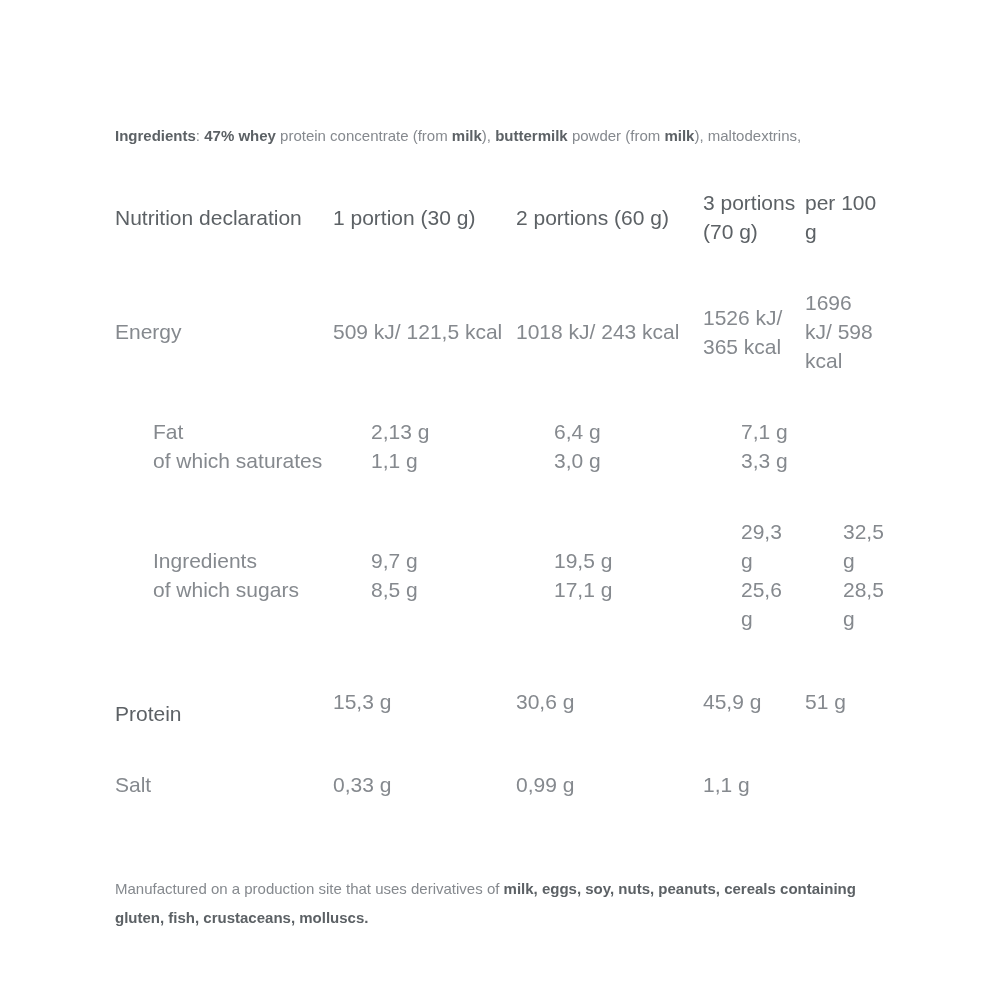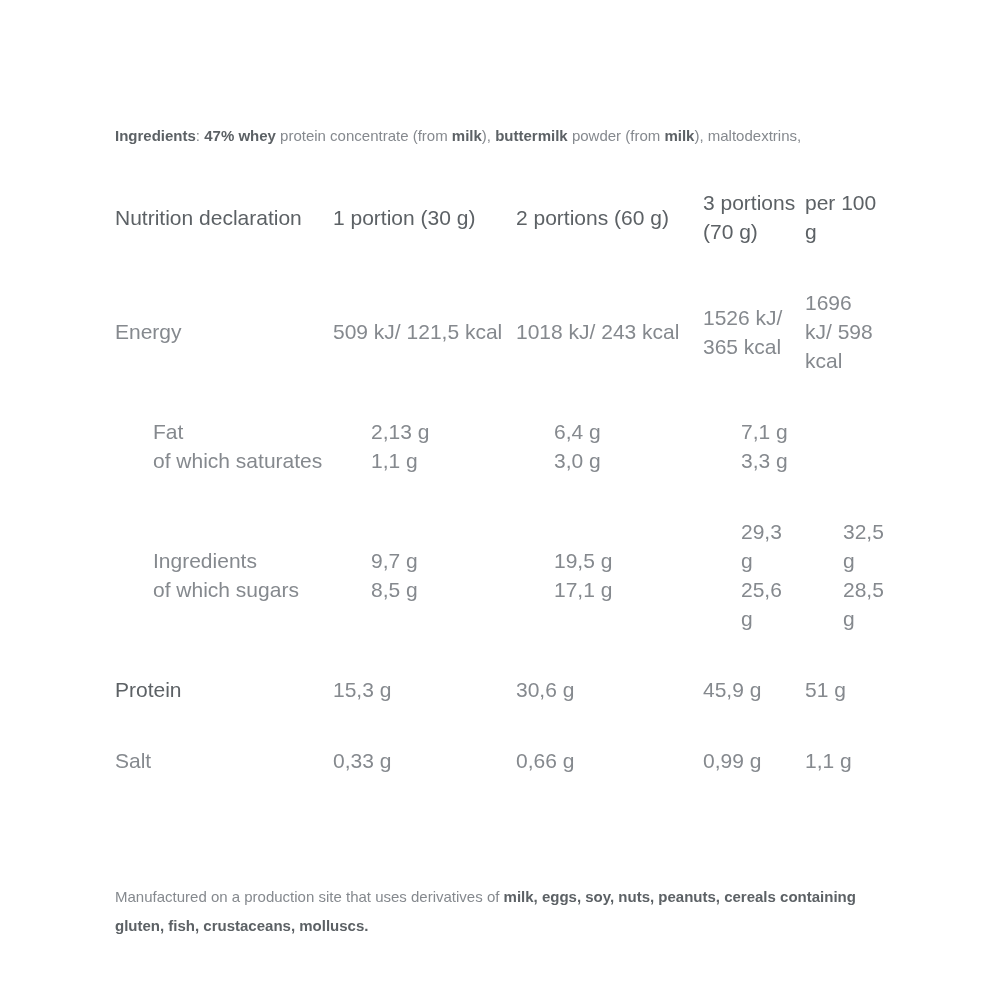--- a/index.html
+++ b/index.html
@@ -23,24 +23,24 @@
     display: grid;
     grid-template-columns: 218px 183px 187px 102px 80px;
     align-items: center;
     padding: 21px 0;
     font-size: 21px;
     line-height: 29px;
     color: #85898e;
   }
   .cell { padding-right: 6px; }
   .thead .cell { color: #5c6165; }
-  .emph { color: #5c6165; }
+  .emph { color: #5c6165; margin-top: 24px; }
   .cell-line { line-height: 29px; margin-left: 38px; }
 
-  .allergen { margin-top: 86px; }
+  .allergen { margin-top: 54px; }
 </style>
 </head>
 <body>
 
 <div class="page">
 
   <p class="para">
     <span class="line"><span class="b">Ingredients</span><span>: </span><span class="b">47% whey</span><span> protein concentrate (from </span><span class="b">milk</span><span>), </span><span class="b">buttermilk</span><span> powder (from </span><span class="b">milk</span><span>), maltodextrins,</span></span>
   </p>
 
@@ -108,21 +108,20 @@
       <div class="cell emph">Protein</div>
       <div class="cell">15,3 g</div>
       <div class="cell">30,6 g</div>
       <div class="cell">45,9 g</div>
       <div class="cell">51 g</div>
     </div>
 
     <div class="trow">
       <div class="cell">Salt</div>
       <div class="cell">0,33 g</div>
-      <div class="cell">0,66 g</div>
       <div class="cell">0,99 g</div>
       <div class="cell">1,1 g</div>
     </div>
 
   </div>
 
   <p class="para allergen">
     <span class="line"><span>Manufactured on a production site that uses derivatives of </span><span class="b">milk, eggs, soy, nuts, peanuts, cereals containing</span></span>
     <span class="line"><span class="b">gluten, fish, crustaceans, molluscs.</span></span>
   </p>

